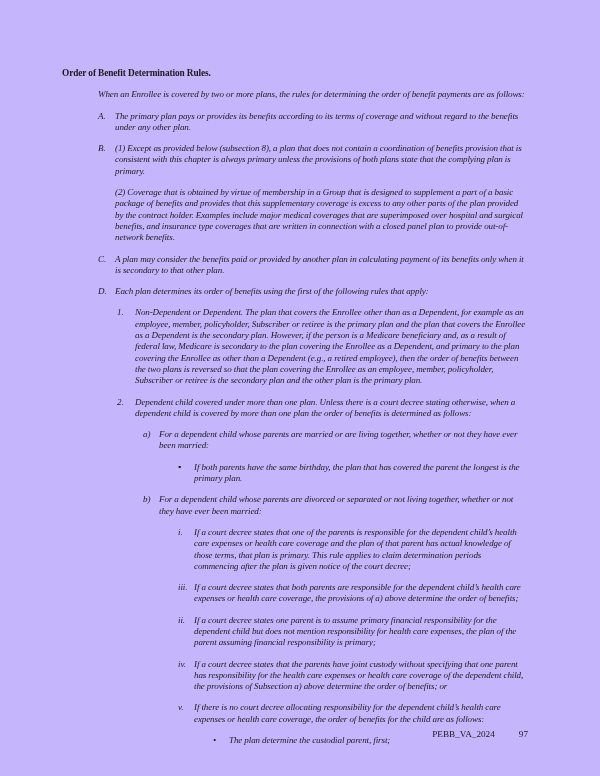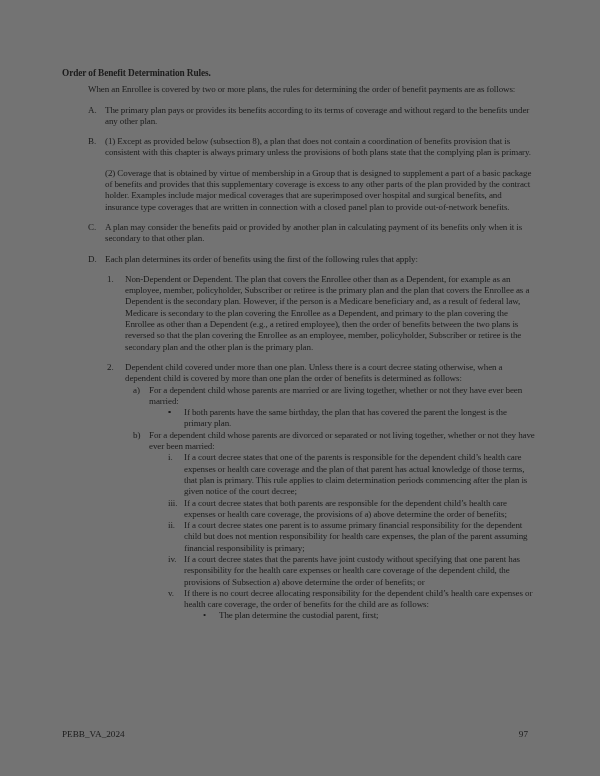--- a/index.html
+++ b/index.html
@@ -7,37 +7,37 @@
     width: 600px; height: 776px;
     background: #ffffff;
     font-family: "Liberation Serif", serif;
     color: #1b1b1b;
     position: relative;
     overflow: hidden;
   }
   .page {
     position: absolute; left: 0; top: 0;
     width: 600px; height: 776px;
-    background: #737373;
+    background: #c4b5fd;
   }
   .doc {
     position: absolute;
     left: 62px; top: 68px;
     width: 474px;
     font-size: 9px;
     line-height: 11.3px;
     letter-spacing: -0.1px;
     text-align: left;
   }
   .heading {
     font-weight: bold;
     font-size: 9.3px;
     margin: 0 0 5px 0;
   }
-  .blk { position: relative; margin: 0; }
+  .blk { position: relative; margin: 10px; font-style: italic; }
   .gap { margin-top: 9px; }
 
   .lv-intro { padding-left: 26px; }
 
   .lv-a    { padding-left: 43px; }
   .lv-a  > .lbl { position: absolute; left: 26px; top: 0; }
 
   .lv-cont { padding-left: 43px; }
 
   .lv-num  { padding-left: 63px; }
@@ -52,21 +52,21 @@
   .lv-deep { padding-left: 157px; }
   .lv-deep > .lbl { position: absolute; left: 141px; top: 0; }
 
   .footer {
     position: absolute;
     left: 62px; top: 729px;
     width: 466px;
     font-size: 9.2px;
     line-height: 11px;
     display: flex;
-    justify-content: space-between;
+    justify-content: flex-end;
     gap: 24px;
   }
 </style>
 </head>
 <body>
 
 <div class="page">
 
   <div class="doc">
 

